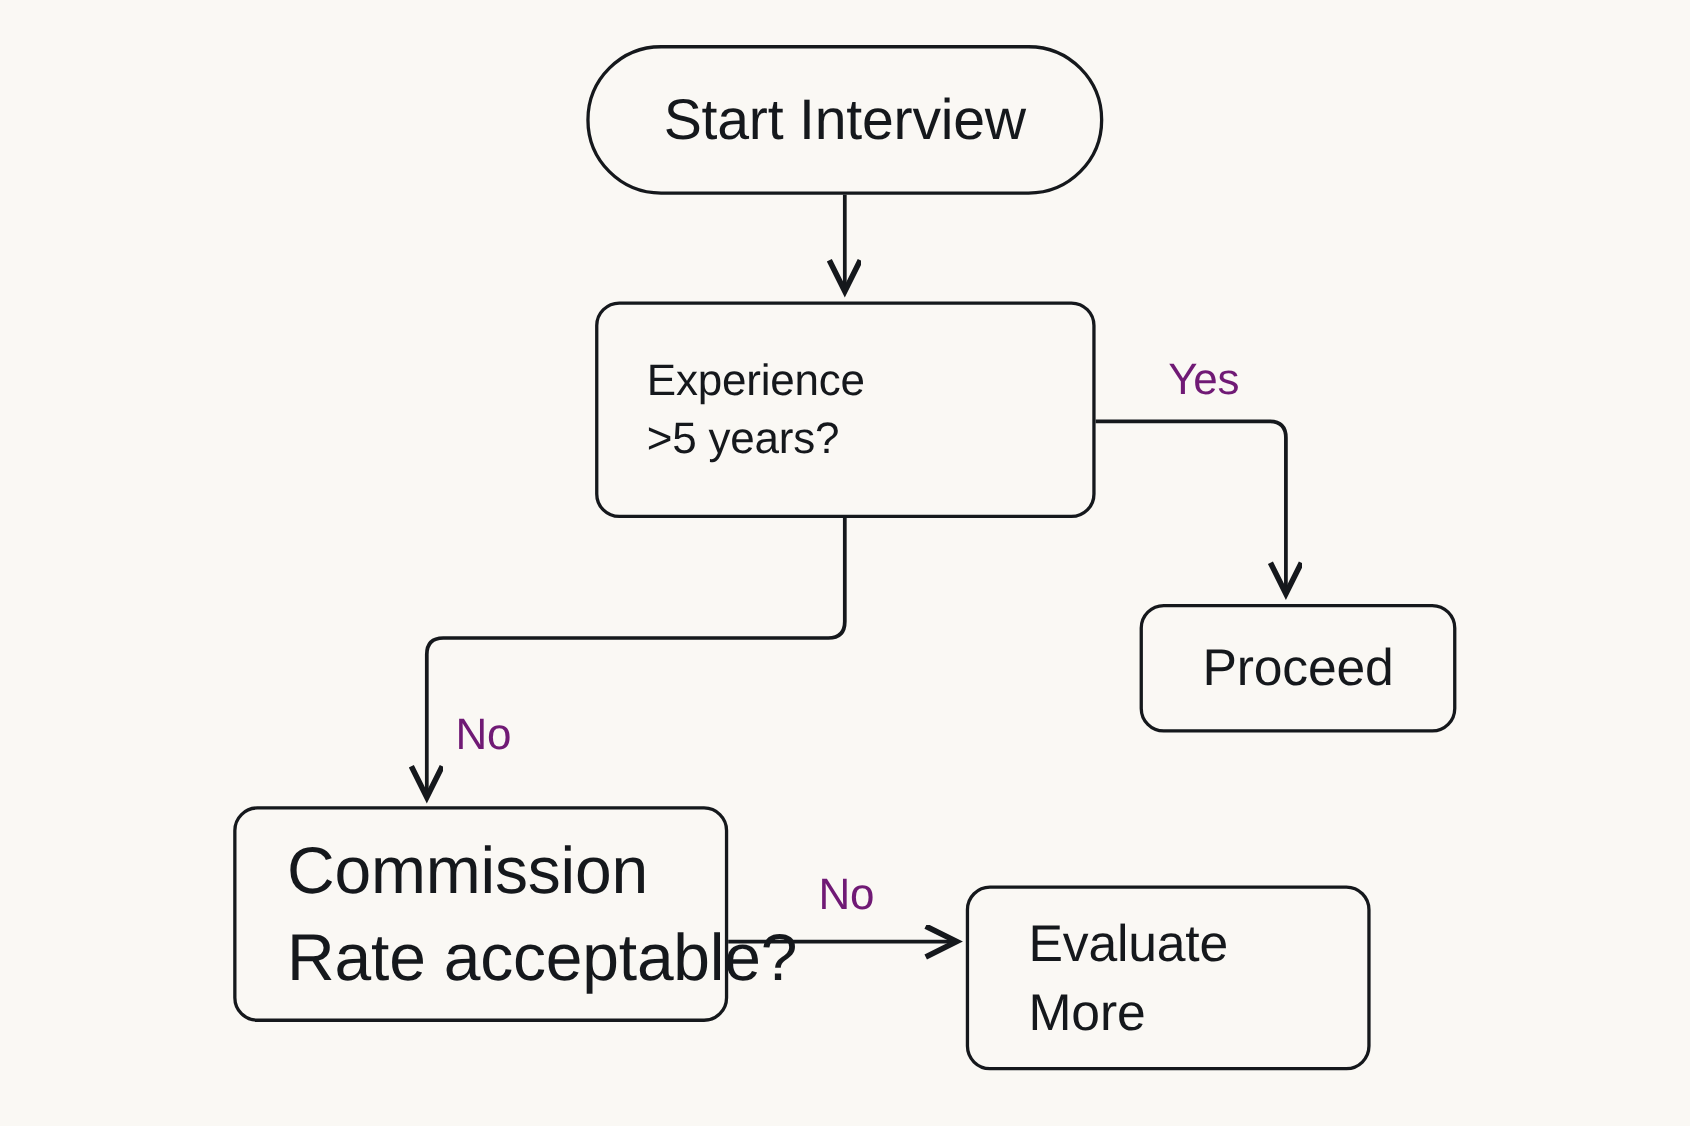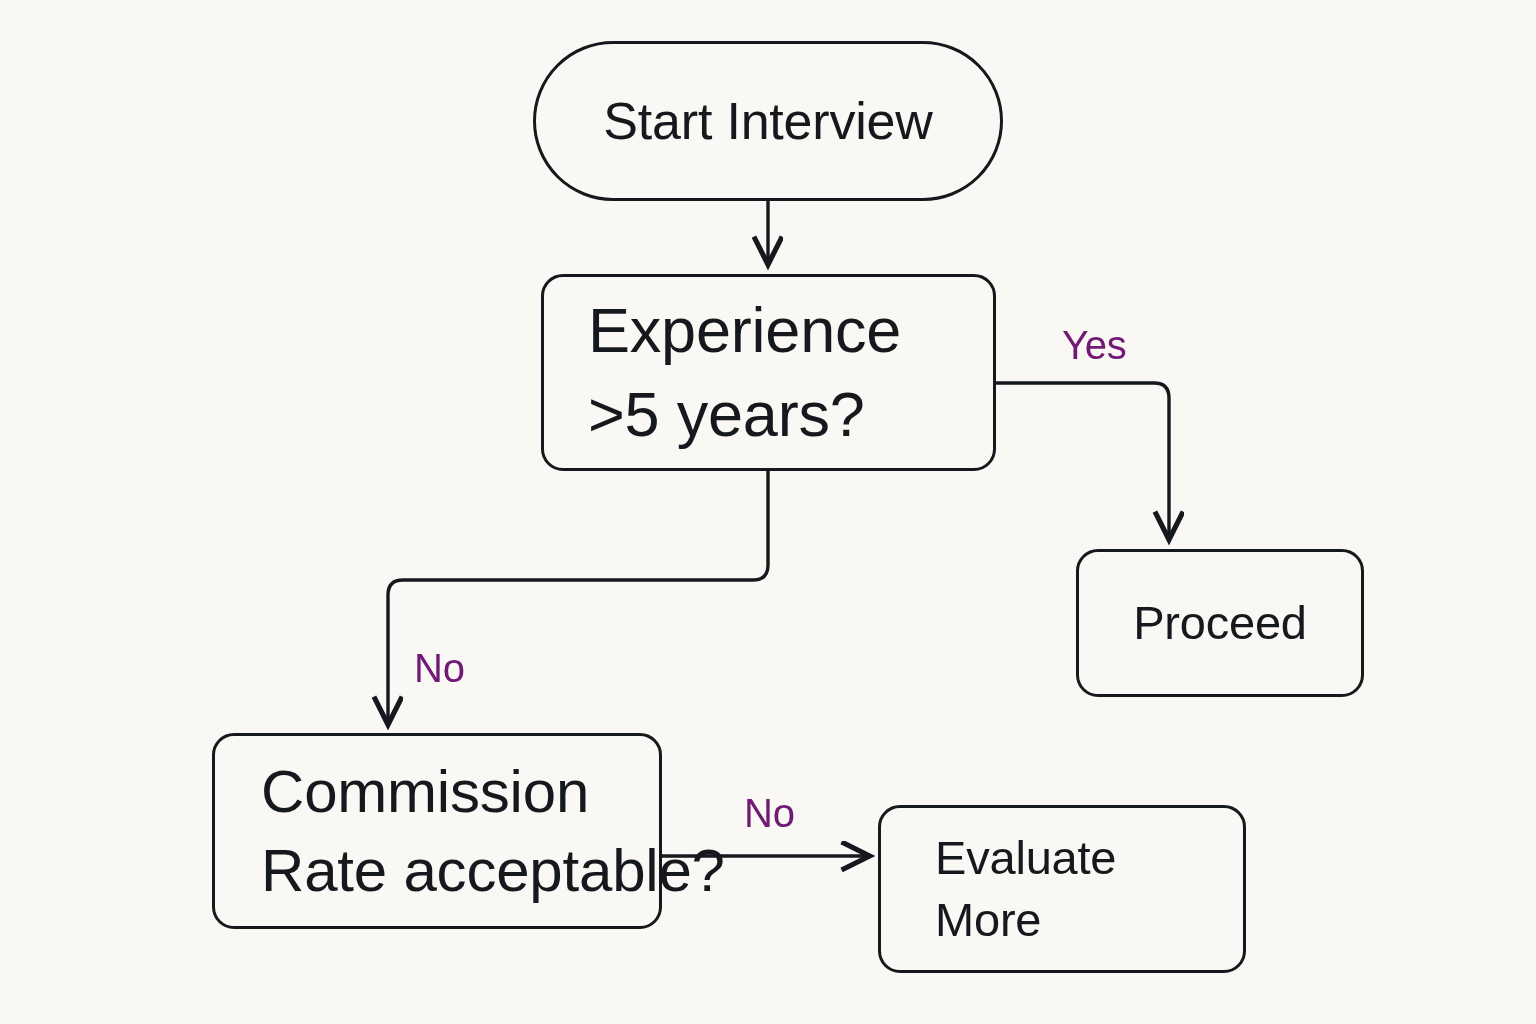--- a/index.html
+++ b/index.html
@@ -58,32 +58,32 @@
     position: absolute;
     color: #701a75;
     font-size: 40px;
     line-height: 1;
     letter-spacing: -0.2px;
     white-space: nowrap;
   }
 
   
   #node-start {
-    left: 533px; top: 41px; width: 470px; height: 160px;
+    left: 533px; top: 41px; width: 470px; height: 136px;
   }
   #node-start .node-label { font-size: 52px; padding: 0 26px; }
 
   #node-experience {
     left: 541px; top: 274px; width: 455px; height: 197px;
     padding-left: 44px; padding-right: 24px;
   }
-  #node-experience .node-label { font-size: 63px; }
+  #node-experience .node-label { font-size: 40px; }
 
   #node-proceed {
-    left: 1076px; top: 549px; width: 288px; height: 148px;
+    left: 1036px; top: 549px; width: 288px; height: 117px;
   }
   #node-proceed .node-label { font-size: 47px; padding: 0 20px; }
 
   #node-commission {
     left: 212px; top: 733px; width: 450px; height: 196px;
     padding-left: 46px; padding-right: 22px;
   }
   #node-commission .node-label { font-size: 60px; }
 
   #node-evaluate {

